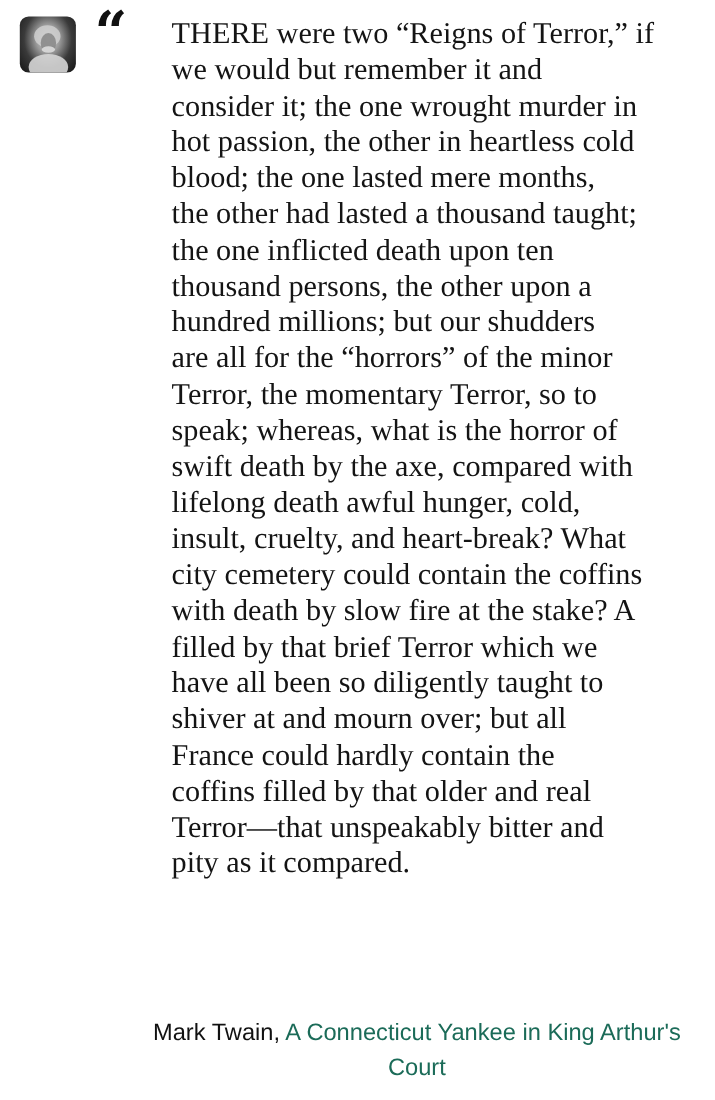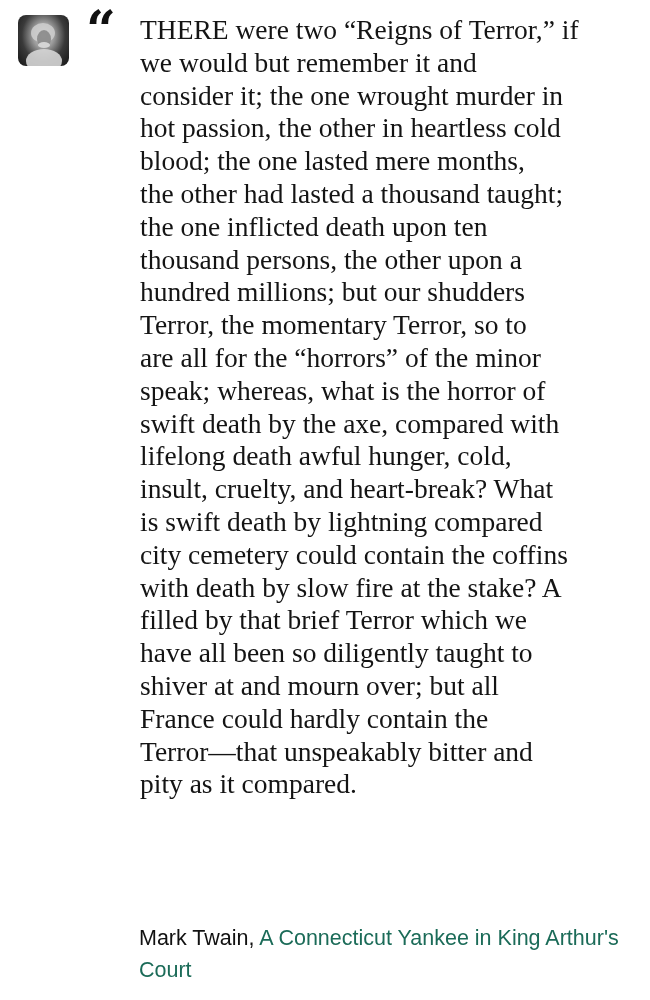--- a/index.html
+++ b/index.html
@@ -31,39 +31,40 @@
       left: 86px;
       top: 4px;
       font-family: "DejaVu Serif", serif;
       font-weight: bold;
       font-size: 52px;
       line-height: 52px;
       color: #111111;
     }
     .quote-text {
       position: absolute;
-      left: 140px;
+      left: 156px;
       top: 14px;
       width: 490px;
       margin: 0;
       font-family: "Liberation Serif", serif;
       font-size: 27.5px;
       line-height: 32.8px;
       color: #141414;
     }
     .quote-line { display: block; white-space: nowrap; }
     .attribution {
       position: absolute;
       left: 139px;
       top: 922px;
       width: 480px;
       font-family: "Liberation Sans", sans-serif;
       font-size: 21.5px;
       line-height: 32px;
       color: #111111;
+      text-align: center;
     }
     .attribution a {
       color: #1b6b58;
       text-decoration: none;
     }
   </style>
 </head>
 <body>
 
 <div class="quote-card">
@@ -81,33 +82,33 @@
   <p class="quote-text">
     <span class="quote-line">THERE were two “Reigns of Terror,” if</span>
     <span class="quote-line">we would but remember it and</span>
     <span class="quote-line">consider it; the one wrought murder in</span>
     <span class="quote-line">hot passion, the other in heartless cold</span>
     <span class="quote-line">blood; the one lasted mere months,</span>
     <span class="quote-line">the other had lasted a thousand taught;</span>
     <span class="quote-line">the one inflicted death upon ten</span>
     <span class="quote-line">thousand persons, the other upon a</span>
     <span class="quote-line">hundred millions; but our shudders</span>
+    <span class="quote-line">are all for the “horrors” of the minor</span>
     <span class="quote-line">Terror, the momentary Terror, so to</span>
-    <span class="quote-line">are all for the “horrors” of the minor</span>
     <span class="quote-line">speak; whereas, what is the horror of</span>
     <span class="quote-line">swift death by the axe, compared with</span>
     <span class="quote-line">lifelong death awful hunger, cold,</span>
     <span class="quote-line">insult, cruelty, and heart-break? What</span>
-    <span class="quote-line">is swift death by lightning compared</span>
     <span class="quote-line">city cemetery could contain the coffins</span>
     <span class="quote-line">with death by slow fire at the stake? A</span>
     <span class="quote-line">filled by that brief Terror which we</span>
     <span class="quote-line">have all been so diligently taught to</span>
     <span class="quote-line">shiver at and mourn over; but all</span>
     <span class="quote-line">France could hardly contain the</span>
+    <span class="quote-line">coffins filled by that older and real</span>
     <span class="quote-line">Terror—that unspeakably bitter and</span>
     <span class="quote-line">pity as it compared.</span>
   </p>
 
   <div class="attribution">
     <span>Mark Twain</span><span>, </span><a href="#">A Connecticut Yankee in King Arthur's Court</a>
   </div>
 </div>
 
 </body></html>

